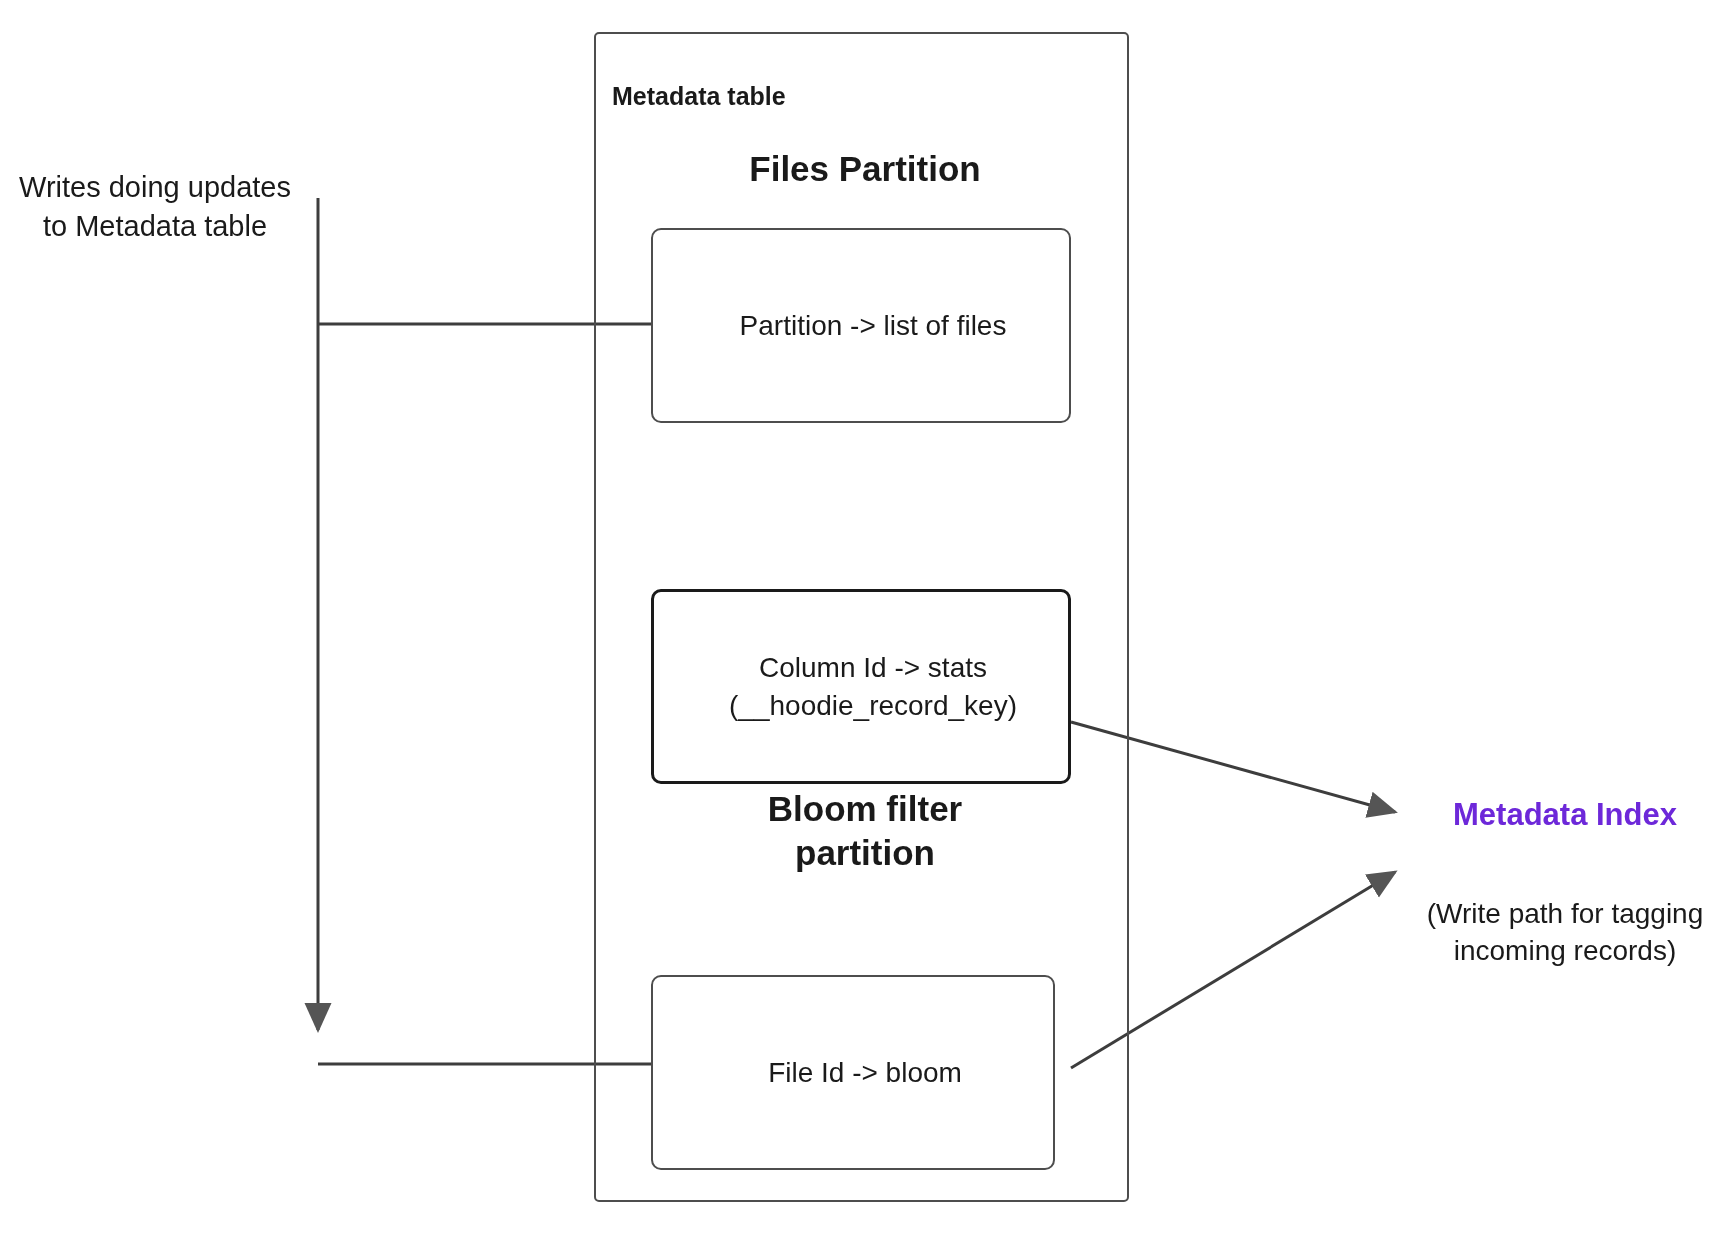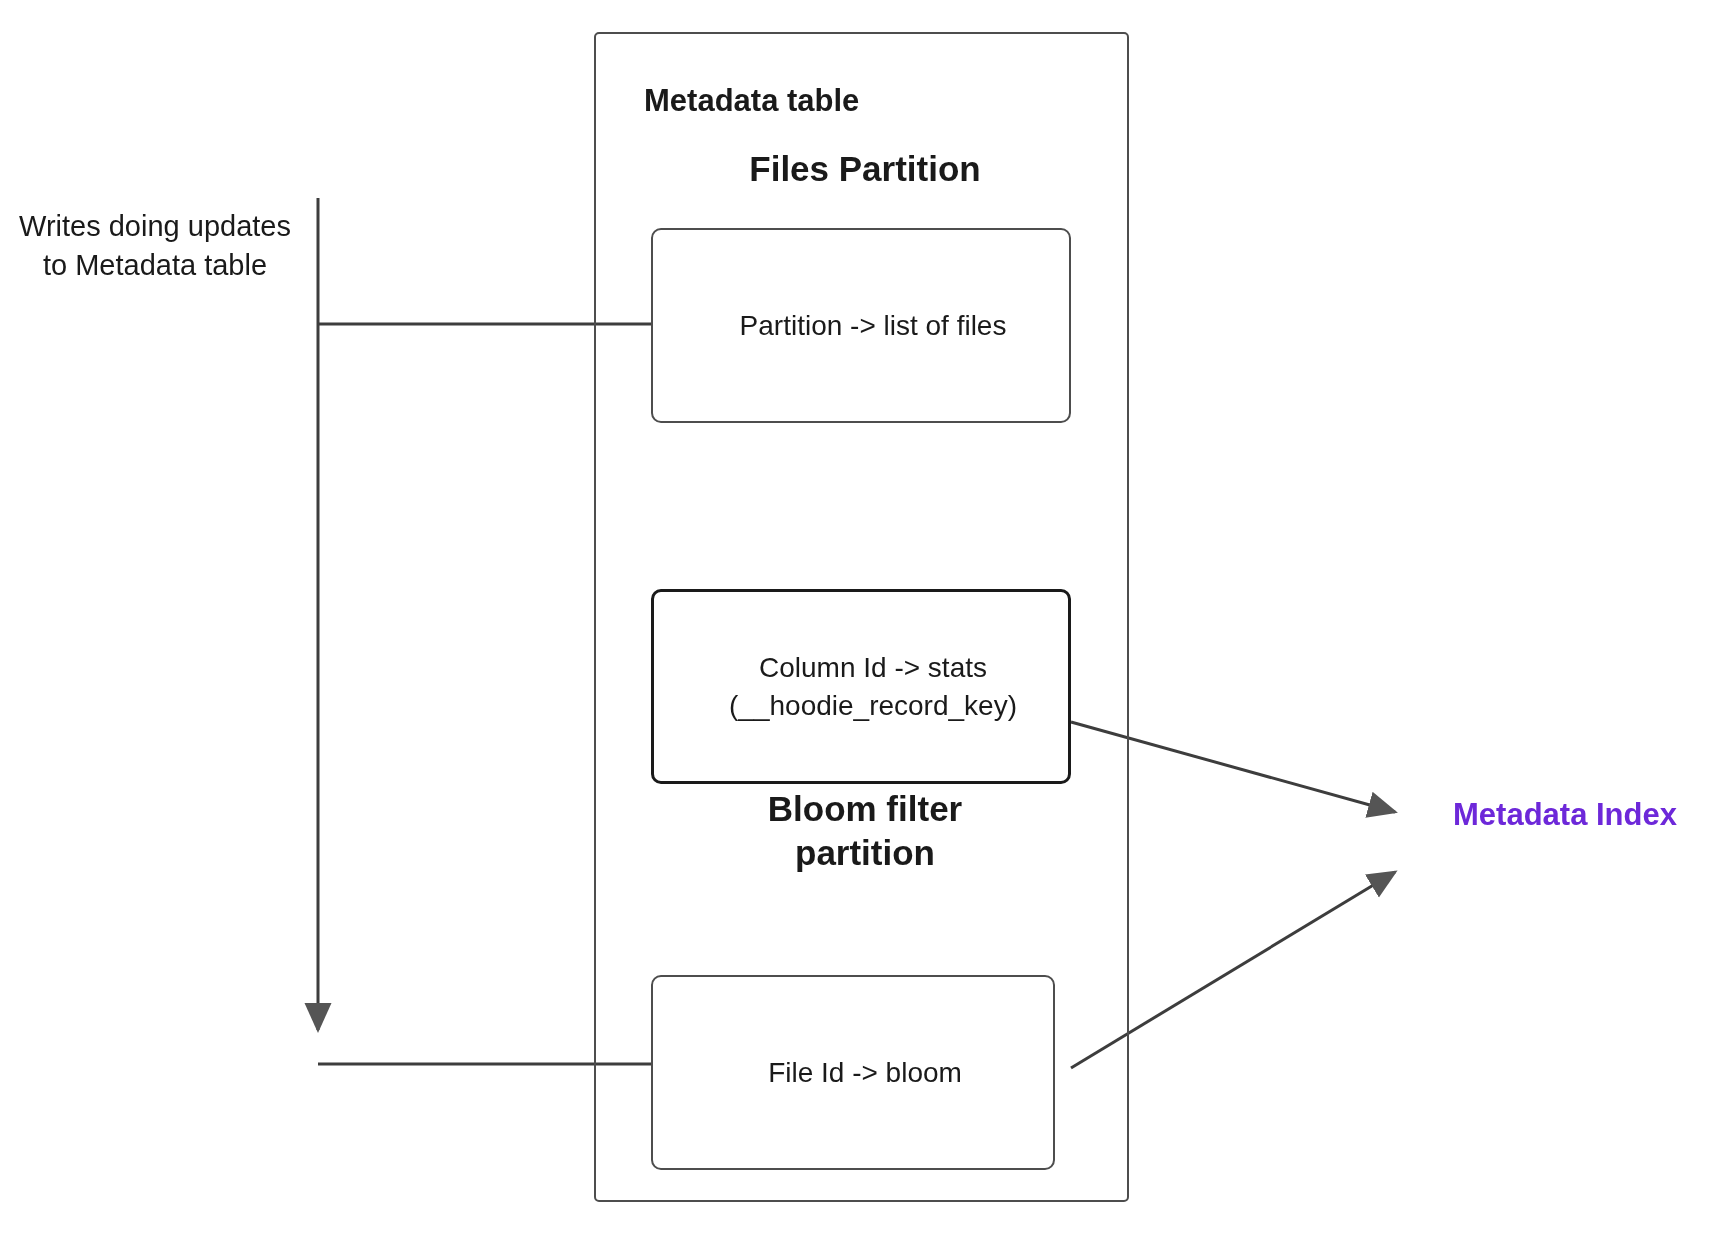--- a/index.html
+++ b/index.html
@@ -32,43 +32,41 @@
     line-height: 1.33;
     white-space: pre-wrap;
   }
   
   #writes-label {
     left: 10px;
     top: 168px;
     width: 290px;
     font-size: 29px;
     color: #1a1a1a;
-    margin-top: 39px;
   }
   
   #metadata-table-box {
     position: absolute;
     left: 594px;
     top: 32px;
     width: 535px;
     height: 1170px;
     border: 2.5px solid #4d4d4d;
     border-radius: 5px;
     box-sizing: border-box;
     background: transparent;
   }
   #metadata-table-title {
     left: 612px;
     top: 80px;
     width: 420px;
     text-align: left;
-    font-size: 31px;
+    font-size: 25px;
     font-weight: bold;
     color: #1a1a1a;
-    margin-left: 32px;
   }
   .partition-title {
     font-size: 35px;
     font-weight: bold;
     color: #1a1a1a;
     line-height: 1.27;
   }
   #files-partition-title {
     left: 645px;
     top: 147px;
@@ -185,14 +183,15 @@
 
   <div class="lbl partition-title" id="bloom-partition-title">Bloom filter
 partition</div>
 
   <div class="inner-box" id="bloom-box">
     <span class="inner-box-text">File Id -&gt; bloom</span>
   </div>
 
   <div class="lbl" id="metadata-index-title">Metadata Index</div>
 
+  <div class="lbl" id="metadata-index-caption">(Write path for tagging incoming records)</div>
 
 </div>
 
 </body></html>

